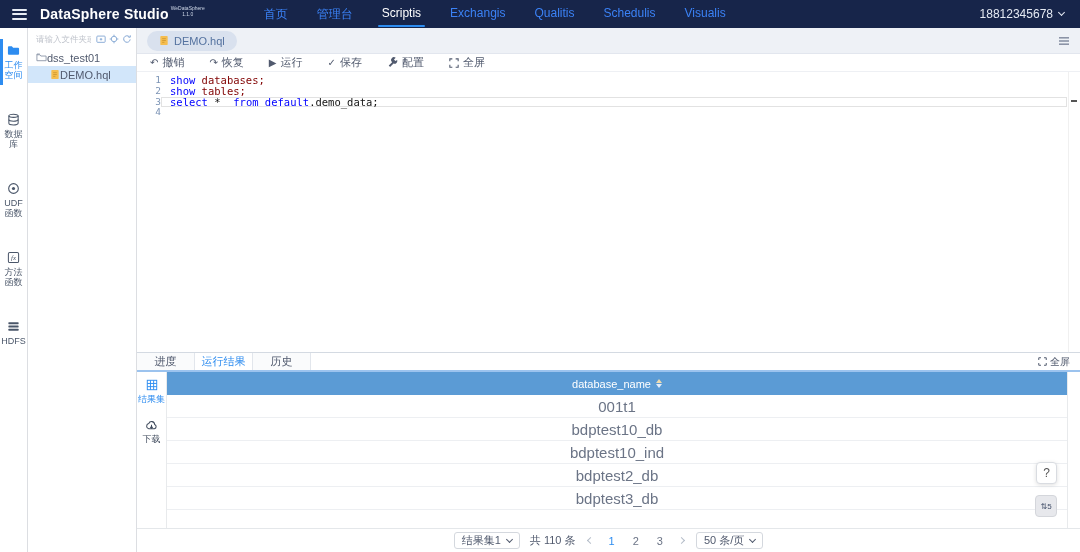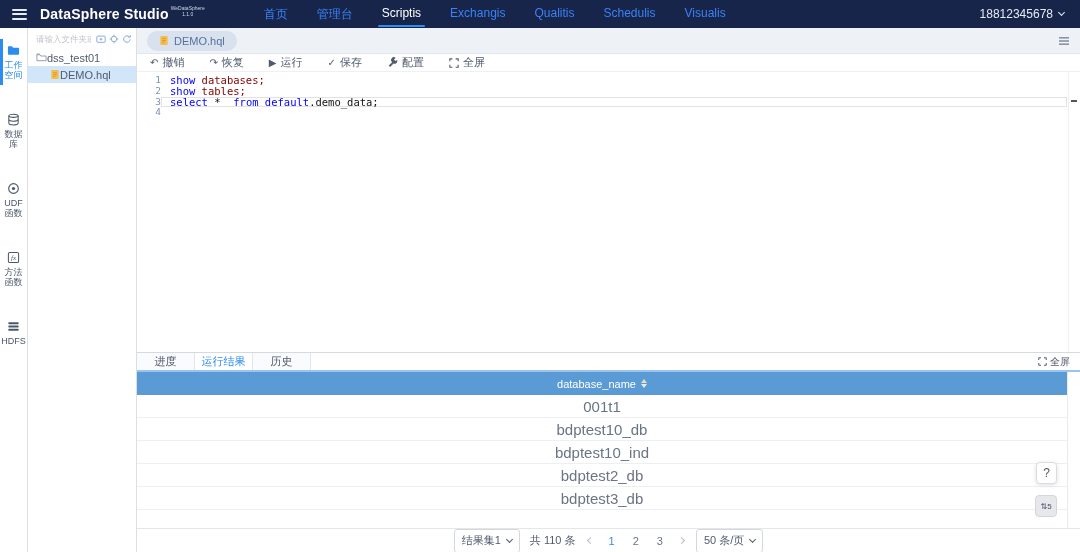--- a/index.html
+++ b/index.html
@@ -77,21 +77,21 @@
   .rail-item.active { color:#2d8cf0; }
   .table-wrap { flex:1; min-width:0; display:flex; flex-direction:column; overflow:hidden; }
   .thead { height:23px; background:#5b9bd5; color:#fff; display:flex; align-items:center; justify-content:center; gap:5px; font-size:11px; flex-shrink:0; cursor:pointer; }
   .sort { display:flex; flex-direction:column; gap:1.5px; cursor:pointer; }
   .sort .up { width:0; height:0; border-left:3px solid transparent; border-right:3px solid transparent; border-bottom:4px solid #f0dcae; }
   .sort .dn { width:0; height:0; border-left:3px solid transparent; border-right:3px solid transparent; border-top:4px solid #e4edf9; }
   .trow { height:23px; display:flex; align-items:center; justify-content:center; font-size:15px; color:#6b7486; border-bottom:1px solid #edeff2; flex-shrink:0; }
   .gutter { width:13px; border-left:1px solid #e8eaec; flex-shrink:0; }
   
   .pager { height:24px; border-top:1px solid #e4e7ea; display:flex; align-items:center; justify-content:center; gap:10px; font-size:11px; color:#515a6e; }
-  .psel { border:1px solid #d4d8de; border-radius:3px; height:24px; display:flex; align-items:center; gap:6px; padding:0 7px; cursor:pointer; background:#fff; }
+  .psel { border:1px solid #d4d8de; border-radius:3px; height:17px; display:flex; align-items:center; gap:6px; padding:0 7px; cursor:pointer; background:#fff; }
   .parrow { color:#b4bcc8; cursor:pointer; display:flex; padding:0 2px; }
   .pnum { color:#6b7486; cursor:pointer; padding:0 4px; }
   .pnum.active { color:#2d8cf0; }
   
   .float-help { position:absolute; right:23px; top:462px; width:21px; height:22px; background:#fff; border:1px solid #d9dce1; border-radius:4px; box-shadow:0 1px 4px rgba(0,0,0,.13); display:flex; align-items:center; justify-content:center; color:#555; font-size:12px; cursor:pointer; z-index:5; }
   .float-widget { position:absolute; right:23px; top:495px; width:22px; height:22px; background:#e7e8ec; border:1px solid #d4d6db; border-radius:4px; display:flex; align-items:center; justify-content:center; color:#44506a; font-size:8px; cursor:pointer; z-index:5; }
   svg { display:block; }
 </style>
 </head>
 <body>
@@ -320,20 +320,40 @@
         <span class="bfull">
           <span>
             <svg width="9" height="9" viewBox="0 0 12 12" fill="none" stroke="currentColor" stroke-width="1.3">
                 <path d="M1 4V1h3M8 1h3v3M11 8v3H8M4 11H1V8"></path>
               </svg>
           </span>
           <span>全屏</span>
         </span>
       </div>
       <div class="bcontent">
+        <div class="rail">
+          <div class="rail-item active">
+            <span>
+              <svg width="12" height="12" viewBox="0 0 14 14" fill="none" stroke="currentColor" stroke-width="1.1">
+                  <rect x="1.5" y="1.5" width="11" height="11"></rect>
+                  <path d="M1.5 5.2h11M1.5 8.9h11M5.2 1.5v11M8.9 1.5v11"></path>
+                </svg>
+            </span>
+            <span>结果集</span>
+          </div>
+          <div class="rail-item">
+            <span>
+              <svg width="13" height="12" viewBox="0 0 14 13" fill="none" stroke="#3f4a5c" stroke-width="1.1">
+                  <path d="M4 10.5a2.8 2.8 0 0 1 0-5.5 3.3 3.3 0 0 1 6.4.9 2.4 2.4 0 0 1-.2 4.6z"></path>
+                  <path d="M7 6.2v3.6M5.6 8.6 7 10l1.4-1.4"></path>
+                </svg>
+            </span>
+            <span>下载</span>
+          </div>
+        </div>
         <div class="table-wrap">
           <div class="thead">
             <span>database_name</span>
             <span class="sort">
                 <i class="up"></i>
                 <i class="dn"></i>
               </span>
           </div>
           <div class="trow">001t1</div>
           <div class="trow">bdptest10_db</div>

